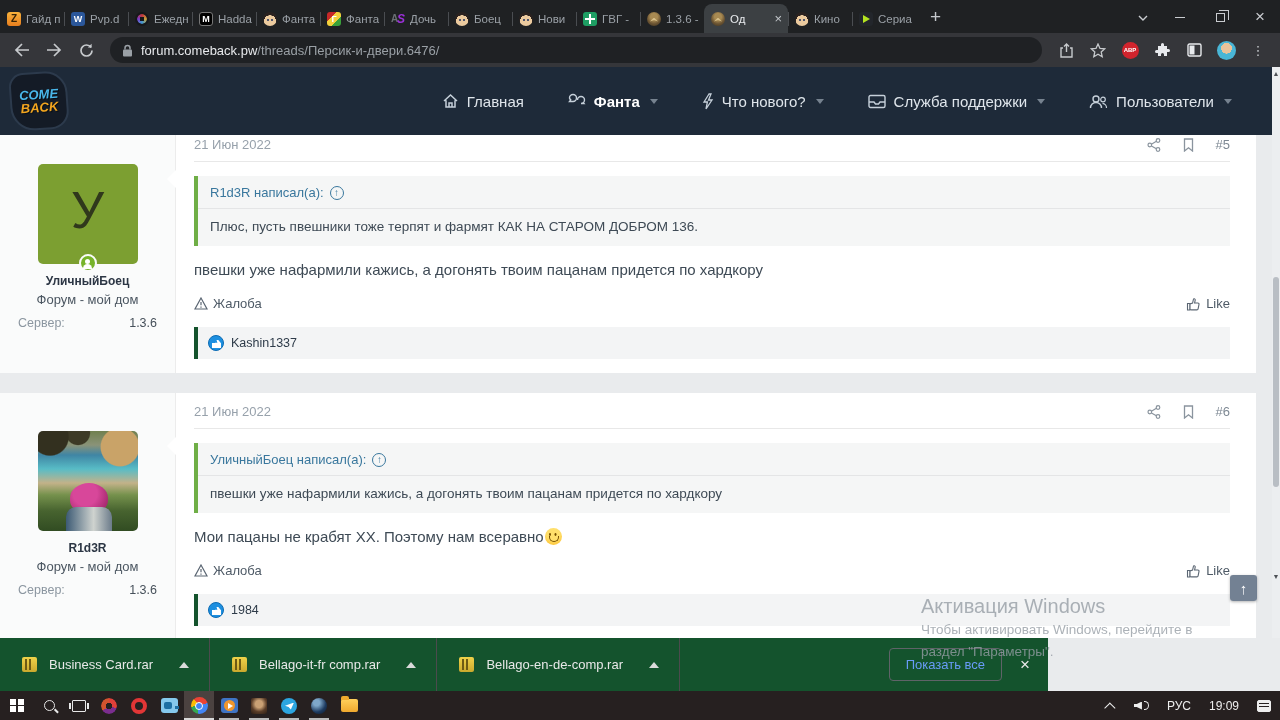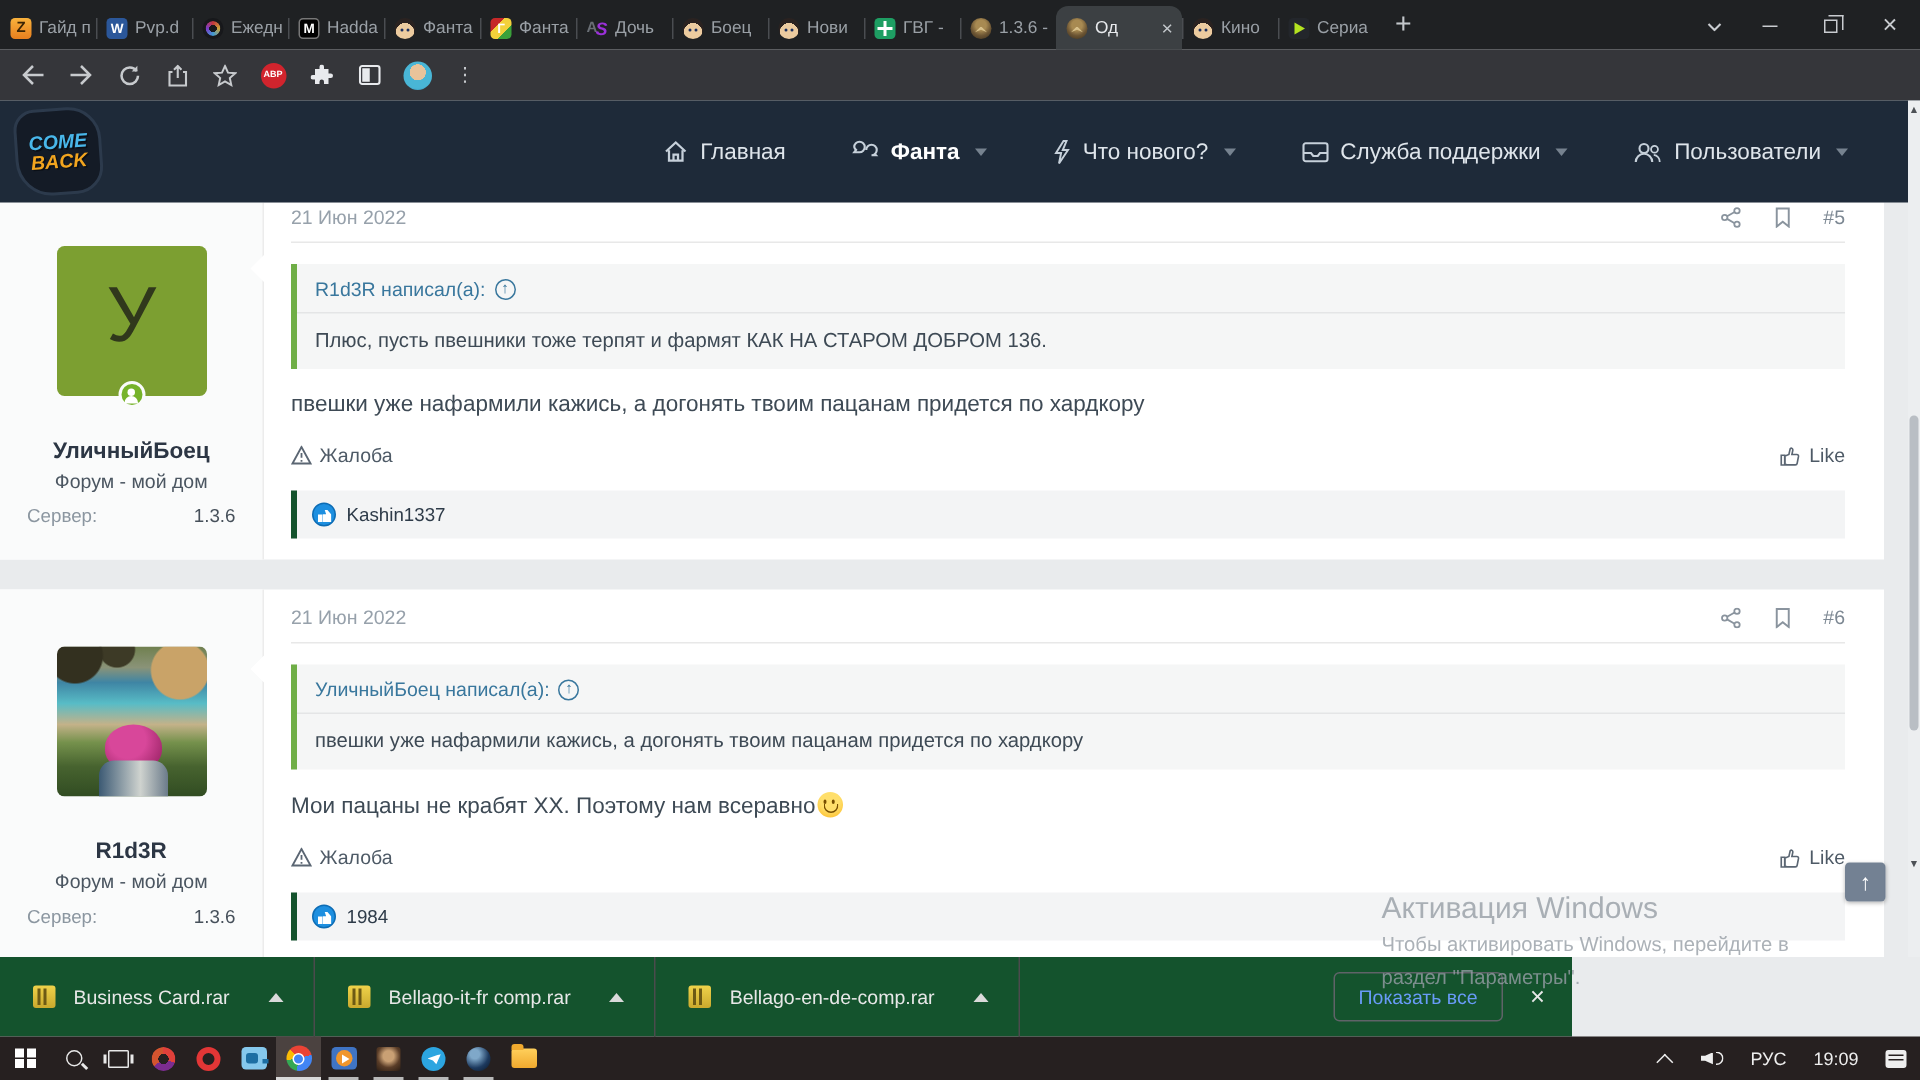--- a/index.html
+++ b/index.html
@@ -72,21 +72,21 @@
   .onbadge { position:absolute; left:41px; bottom:-8px; width:18px; height:18px; border-radius:50%; background:#76b32a; border:2px solid #fafbfb; }
   .onbadge::before { content:""; position:absolute; left:4.5px; top:2.5px; width:5px; height:5px; border-radius:50%; background:#fff; }
   .onbadge::after { content:""; position:absolute; left:2.5px; top:8px; width:9px; height:5px; border-radius:5px 5px 0 0; background:#fff; }
   .avatar-photo { background:
       radial-gradient(circle at 82% 16%, #c9a368 0 16%, rgba(0,0,0,0) 17%),
       radial-gradient(circle at 12% 6%, #33301f 0 14%, rgba(0,0,0,0) 15%),
       radial-gradient(circle at 40% 2%, #3d3a26 0 10%, rgba(0,0,0,0) 11%),
       linear-gradient(180deg,#70804f 0%,#8a9378 14%,#3f85a4 24%,#58bcc6 38%,#c3b289 52%,#75914c 64%,#47632f 80%,#314c22 100%); position:relative; overflow:hidden; }
   .avatar-photo .hat { position:absolute; left:32px; top:52px; width:38px; height:30px; border-radius:50% 50% 42% 42%; background:radial-gradient(circle at 40% 35%, #d8479a 0 40%, #8f1d5c 100%); }
   .avatar-photo .body { position:absolute; left:28px; top:76px; width:46px; height:24px; border-radius:10px 10px 0 0; background:linear-gradient(90deg,#3c5a74,#cfd3cf 60%,#6b7b8a); }
-  .uname { margin-top:28px; font-size:15px; font-weight:bold; color:#2c3644; }
+  .uname { margin-top:10px; font-size:12px; font-weight:bold; color:#2c3644; }
   .utitle { margin-top:4px; font-size:13px; color:#4b5661; }
   .userver { margin-top:9px; padding:0 18px; display:flex; justify-content:space-between; font-size:12.5px; }
   .userver .k { color:#8b96a0; } .userver .v { color:#46505a; }
   .quote { margin-top:14px; border-left:4px solid #6fae46; background:#f5f6f6; }
   .quote-title { padding:9px 12px 8px; font-size:13px; color:#39779d; border-bottom:1px solid #e4e5e6; display:flex; align-items:center; gap:6px; }
   .jumpup { width:14px; height:14px; border:1px solid #39779d; border-radius:50%; color:#39779d; font-size:10px; line-height:12px; text-align:center; }
   .quote-body { padding:10px 12px 12px; font-size:13.5px; color:#3e4a55; }
   .replytext { margin:15px 0 0; font-size:15px; color:#3e4a55; }
   .emoji { display:inline-block; width:17px; height:17px; border-radius:50%; background:radial-gradient(circle at 50% 35%, #ffdf6b 0 45%, #fcb71c 100%); position:relative; vertical-align:-3px; margin-left:1px; }
   .emoji::before { content:""; position:absolute; left:4.5px; top:4.5px; width:2.2px; height:3.2px; border-radius:50%; background:#774f00; box-shadow:5.5px 0 0 #774f00; }
@@ -243,20 +243,30 @@
       <svg width="16" height="14" viewBox="0 0 16 14">
         <path d="M8 1l6 6-6 6M14 7H1" fill="none" stroke="#c7cacd" stroke-width="1.7"></path>
       </svg>
     </div>
   <div class="navbtn">
       <svg width="15" height="15" viewBox="0 0 15 15">
         <path d="M13 7.5A5.5 5.5 0 1 1 7.5 2c1.9 0 3.6 1 4.6 2.4" fill="none" stroke="#c7cacd" stroke-width="1.7"></path>
         <path d="M12.6 0.8v3.8H8.8z" fill="#c7cacd"></path>
       </svg>
     </div>
+  <div class="urlbar">
+    <svg width="11" height="13" viewBox="0 0 11 13">
+        <rect x="1" y="5.5" width="9" height="7" rx="1" fill="#9aa0a6"></rect>
+        <path d="M3 5.5V4a2.5 2.5 0 0 1 5 0v1.5" fill="none" stroke="#9aa0a6" stroke-width="1.5"></path>
+      </svg>
+    <span style="display:flex;">
+        <span class="domain">forum.comeback.pw</span>
+        <span class="path">/threads/Персик-и-двери.6476/</span>
+      </span>
+  </div>
   <div class="navbtn">
       <svg width="15" height="15" viewBox="0 0 15 15">
         <path d="M4 5H2v9h11V5h-2" fill="none" stroke="#c7cacd" stroke-width="1.4"></path>
         <path d="M7.5 9V1.5M5 3.5L7.5 1 10 3.5" fill="none" stroke="#c7cacd" stroke-width="1.4"></path>
       </svg>
     </div>
   <div class="navbtn">
       <svg width="16" height="15" viewBox="0 0 16 15">
         <path d="M8 1l2 4.4 4.8.4-3.6 3.2 1 4.7L8 11.2 3.8 13.7l1-4.7L1.2 5.8 6 5.4z" fill="none" stroke="#c7cacd" stroke-width="1.3"></path>
       </svg>

